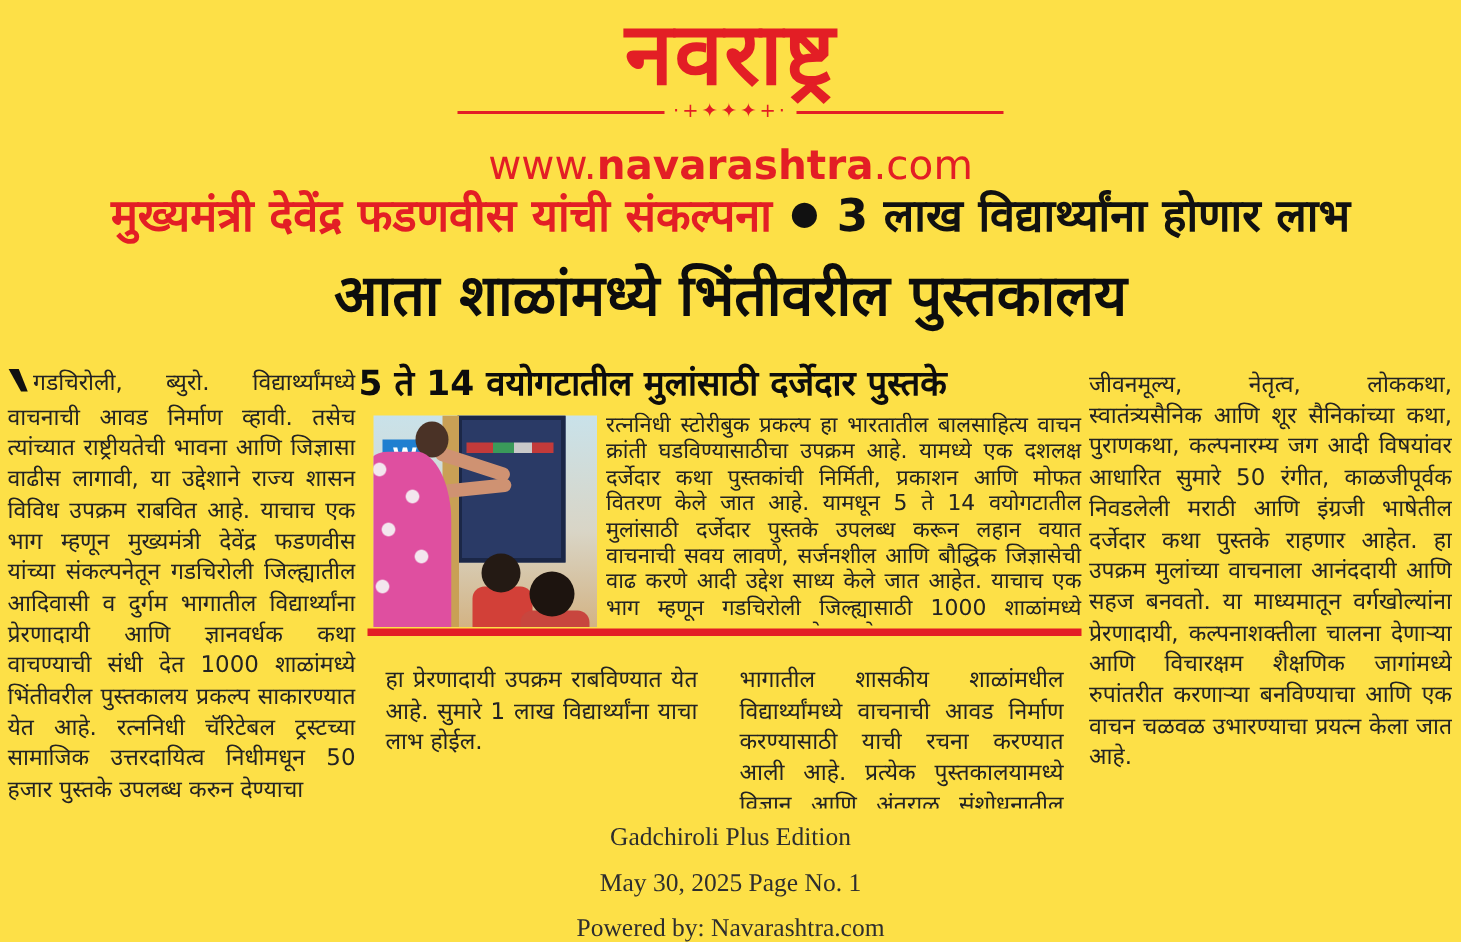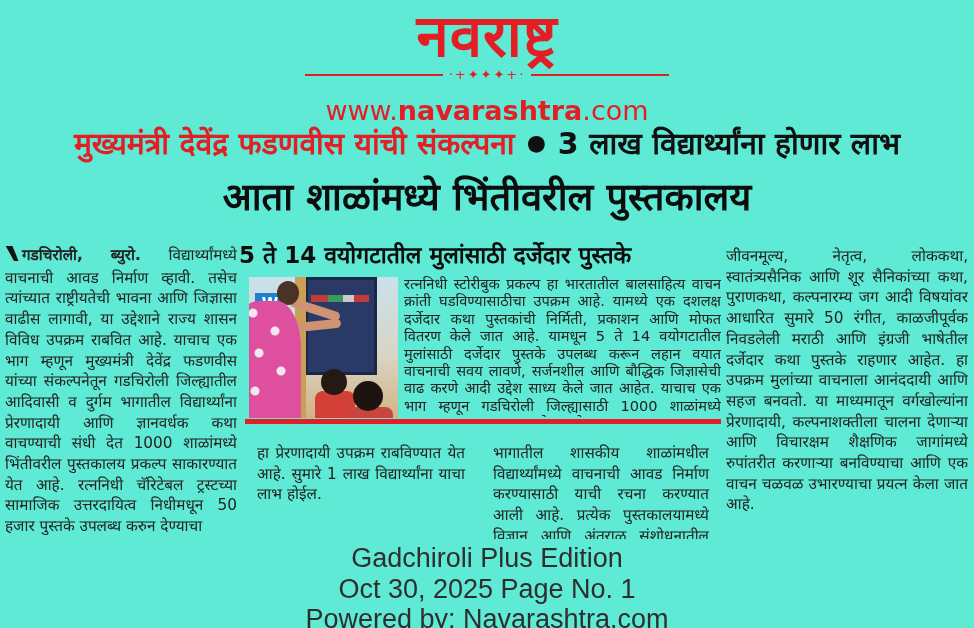--- a/index.html
+++ b/index.html
@@ -1,17 +1,17 @@
 <!DOCTYPE html>
 <html><head>
 <meta charset="utf-8">
 <style>
   html,body{margin:0;padding:0;background:#ffffff;}
   .page{
-    position:relative;width:974px;height:628px;background:#5eead4;overflow:hidden;
+    position:relative;width:974px;height:628px;background:#fde047;overflow:hidden;
     font-family:"DejaVu Sans","Liberation Sans",sans-serif;color:#1c1c1c;
   }
   
   .masthead{position:absolute;top:4px;left:0;width:100%;text-align:center;}
   .logo{font-size:58px;line-height:64px;font-weight:bold;color:#e31e25;letter-spacing:1px;}
   .divider-row{display:flex;align-items:center;justify-content:center;margin-top:2px;}
   .divider-line{width:138px;height:2px;background:#e31e25;}
   .divider-stars{color:#e31e25;font-size:13px;letter-spacing:2px;padding:0 6px;line-height:10px;}
   .website{font-size:27px;color:#e31e25;line-height:30px;margin-top:16px;cursor:pointer;}
   .website .b{font-weight:bold;}
@@ -19,21 +19,21 @@
   .kicker{position:absolute;top:122px;left:0;width:100%;display:flex;justify-content:center;align-items:center;gap:12px;white-space:nowrap;font-weight:bold;font-size:30px;}
   .kicker .red{color:#e31e25;}
   .kicker .bullet{color:#111;font-size:22px;line-height:30px;}
   .kicker .black{color:#111;}
   
   .headline{position:absolute;top:166px;left:0;width:100%;text-align:center;font-size:38px;line-height:62px;font-weight:bold;color:#0d0d0d;letter-spacing:0px;}
   .subheadline{position:absolute;left:239px;top:238px;width:480px;font-size:23px;font-weight:bold;color:#0d0d0d;white-space:nowrap;}
   
   .bodytext{font-size:15.3px;line-height:20.7px;text-align:justify;color:#232323;}
   .col1{position:absolute;left:5px;top:245px;width:232px;height:292px;overflow:hidden;}
-  .col1 .dl{font-weight:bold;}
+  .col1 .dl{font-weight:normal;}
   .marker-icon{display:inline-block;vertical-align:-2px;margin-right:2px;}
   .beside{position:absolute;left:404px;top:275px;width:317px;height:142px;overflow:hidden;font-size:14.6px;line-height:17.4px;text-align:justify;color:#232323;}
   .redrule{position:absolute;left:245px;top:419px;width:476px;height:5px;background:#e31e25;}
   .col2{position:absolute;left:245px;top:431px;width:232px;height:108px;overflow:hidden;}
   .col2 p,.col3 p{margin:12px;}
   .col3{position:absolute;left:481px;top:431px;width:240px;height:108px;overflow:hidden;}
   .col4{position:absolute;left:726px;top:246px;width:242px;height:292px;overflow:hidden;}
   
   .photo{position:absolute;left:249px;top:277px;width:149px;height:141px;overflow:hidden;background:linear-gradient(180deg,#c9e2ea 0%,#d9d5c6 55%,#d3b384 100%);}
   .photo .sign{position:absolute;left:6px;top:16px;width:30px;height:22px;background:#1f7fd0;color:#fff;font-size:15px;font-weight:bold;text-align:center;line-height:22px;}
@@ -48,21 +48,21 @@
                 radial-gradient(circle at 40px 70px,#f3e6ee 4px,transparent 5px),
                 radial-gradient(circle at 14px 90px,#f3e6ee 4px,transparent 5px),#df4fa0;}
   .photo .arm1{position:absolute;left:40px;top:28px;width:52px;height:9px;background:#cf9272;transform:rotate(18deg);border-radius:5px;}
   .photo .arm2{position:absolute;left:44px;top:44px;width:48px;height:9px;background:#cf9272;transform:rotate(-6deg);border-radius:5px;}
   .photo .child1-head{position:absolute;left:72px;top:92px;width:26px;height:26px;border-radius:50%;background:#241a14;}
   .photo .child1-body{position:absolute;left:66px;top:114px;width:40px;height:27px;border-radius:8px 8px 0 0;background:#d24038;}
   .photo .child2-head{position:absolute;left:104px;top:104px;width:30px;height:30px;border-radius:50%;background:#1d140f;}
   .photo .child2-body{position:absolute;left:98px;top:130px;width:46px;height:11px;border-radius:8px 8px 0 0;background:#c8463e;}
   
   .footer{position:absolute;left:0;top:543px;width:100%;text-align:center;font-family:"Liberation Sans","DejaVu Sans",sans-serif;color:#2e2e2e;}
-  .footer div{font-size:27px;line-height:30.5px;}
+  .footer div{font-size:17px;line-height:30.5px;font-family:Liberation Serif, serif;}
 </style>
 </head>
 <body>
 
 <div class="page">
 
   <div class="masthead">
     <div class="logo">नवराष्ट्र</div>
     <div class="divider-row">
       <div class="divider-line"></div>
@@ -114,17 +114,17 @@
   <div class="col3 bodytext">
     <p>भागातील शासकीय शाळांमधील विद्यार्थ्यांमध्ये वाचनाची आवड निर्माण करण्यासाठी याची रचना करण्यात आली आहे. प्रत्येक पुस्तकालयामध्ये विज्ञान आणि अंतराळ संशोधनातील अद्भुत गोष्टी,</p>
   </div>
 
   <div class="col4 bodytext">
     <span>जीवनमूल्य, नेतृत्व, लोककथा, स्वातंत्र्यसैनिक आणि शूर सैनिकांच्या कथा, पुराणकथा, कल्पनारम्य जग आदी विषयांवर आधारित सुमारे 50 रंगीत, काळजीपूर्वक निवडलेली मराठी आणि इंग्रजी भाषेतील दर्जेदार कथा पुस्तके राहणार आहेत. हा उपक्रम मुलांच्या वाचनाला आनंददायी आणि सहज बनवतो. या माध्यमातून वर्गखोल्यांना प्रेरणादायी, कल्पनाशक्तीला चालना देणाऱ्या आणि विचारक्षम शैक्षणिक जागांमध्ये रुपांतरीत करणाऱ्या बनविण्याचा आणि एक वाचन चळवळ उभारण्याचा प्रयत्न केला जात आहे.</span>
   </div>
 
   <div class="footer">
     <div>Gadchiroli Plus Edition</div>
-    <div>Oct 30, 2025 Page No. 1</div>
+    <div>May 30, 2025 Page No. 1</div>
     <div>Powered by: Navarashtra.com</div>
   </div>
 
 </div>
 
 </body></html>

